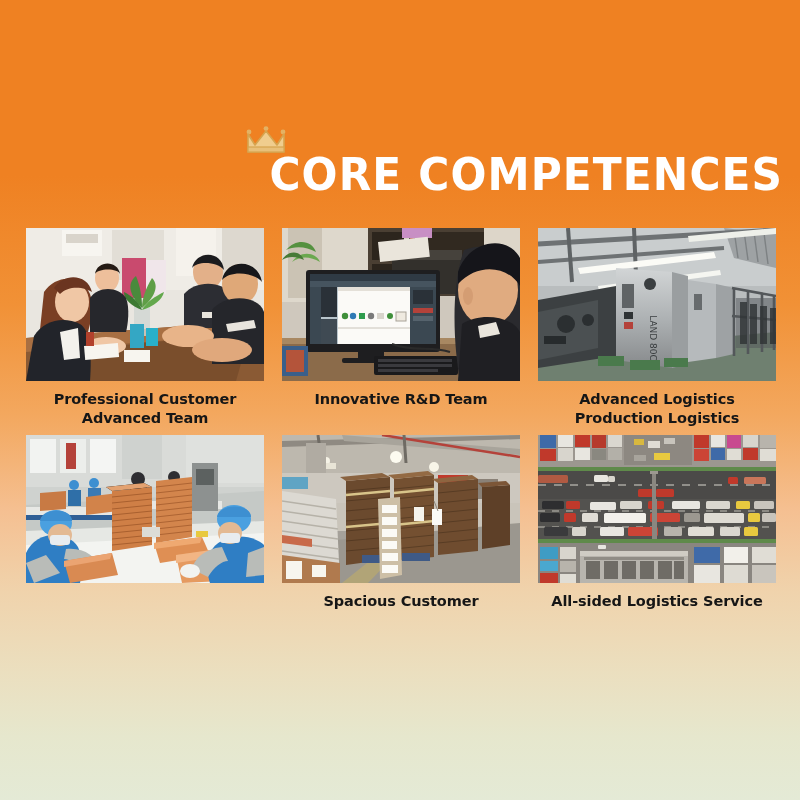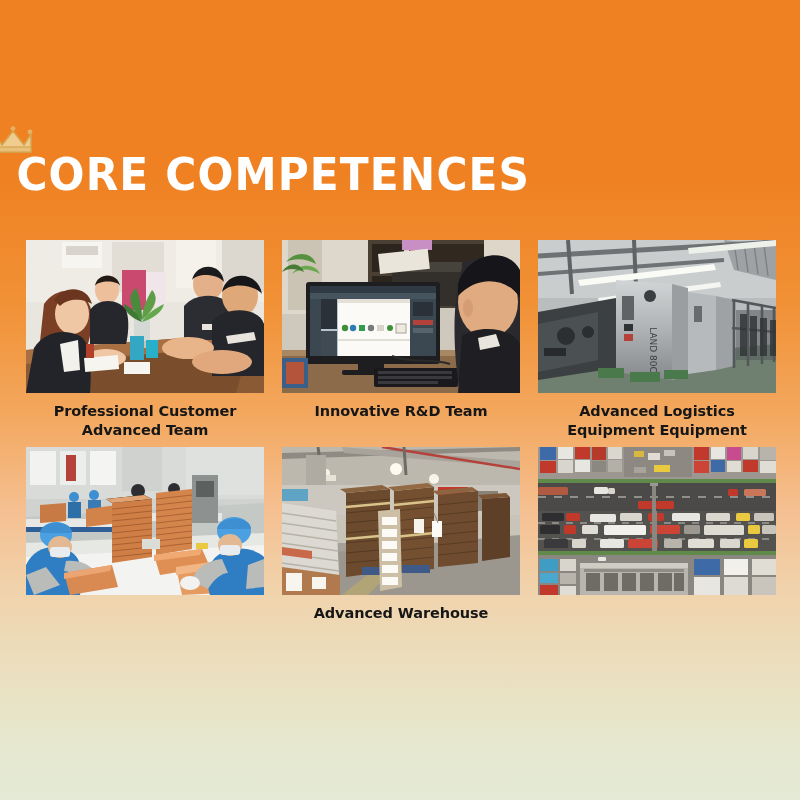--- a/index.html
+++ b/index.html
@@ -18,21 +18,21 @@
        #e4ead6 100%);
     overflow:hidden;
     position:relative;
   }
 
   
   .title-block {
     position:absolute;
     left:0; top:152px;
     width:800px;
-    text-align:left;
+    text-align:right;
   }
   .title-inner { position:relative; display:inline-block; }
   .crown-icon {
     position:absolute;
     left:-9px; top:-26px;
     width:44px; height:30px;
   }
   .page-title {
     font-family:"DejaVu Sans", sans-serif;
     font-weight:bold;
@@ -41,21 +41,21 @@
     color:#ffffff;
     line-height:1;
     white-space:nowrap;
     transform:scaleX(0.94);
     transform-origin:center;
   }
 
   
   .grid {
     position:absolute;
-    left:26px; top:240px;
+    left:26px; top:228px;
     width:750px;
     display:grid;
     grid-template-columns:238px 238px 238px;
     column-gap:18px;
     row-gap:8px;
   }
   .card { width:238px; }
   .thumb {
     width:238px; height:153px;
     overflow:hidden;
@@ -348,21 +348,21 @@
             <rect x="202" y="74" width="7" height="42"></rect>
             <rect x="212" y="76" width="7" height="40"></rect>
             <rect x="222" y="78" width="7" height="38"></rect>
             <rect x="232" y="80" width="6" height="36"></rect>
           </g>
         </g>
       </svg>
     </div>
     <div class="caption">
       <span>Advanced Logistics</span><br>
-      <span>Equipment Equipment</span>
+      <span>Production Logistics</span>
     </div>
   </div>
 
   <div class="card row2">
     <div class="thumb">
       <svg viewBox="0 0 238 148" preserveAspectRatio="none">
         <defs>
             <clipPath id="c4">
               <rect width="238" height="148"></rect>
             </clipPath>
@@ -588,21 +588,21 @@
             <rect x="30" y="130" width="14" height="12" fill="#f7f5ee"></rect>
             <path d="M0 100 L30 104 L30 112 L0 108Z" fill="#c86a4a"></path>
           </g>
 
           <rect x="150" y="74" width="10" height="16" fill="#fbfaf6"></rect>
           <path d="M152 66 L156 76" stroke="#8c8478" stroke-width="1"></path>
         </g>
       </svg>
     </div>
     <div class="caption">
-      <span>Advanced Warehouse</span>
+      <span>Spacious Customer</span>
     </div>
   </div>
 
   <div class="card row2">
     <div class="thumb">
       <svg viewBox="0 0 238 148" preserveAspectRatio="none">
         <defs>
             <clipPath id="c6">
               <rect width="238" height="148"></rect>
             </clipPath>
@@ -725,15 +725,18 @@
             <rect x="186" y="112" width="24" height="16" fill="#f2f0ea"></rect>
             <rect x="186" y="130" width="24" height="18" fill="#dedbd3"></rect>
             <rect x="214" y="112" width="24" height="16" fill="#e0ddd5"></rect>
             <rect x="214" y="130" width="24" height="18" fill="#c9c5bd"></rect>
           </g>
 
           <rect x="60" y="110" width="8" height="4" rx="1" fill="#e8e6e0"></rect>
         </g>
       </svg>
     </div>
+    <div class="caption">
+      <span>All-sided Logistics Service</span>
+    </div>
   </div>
 
 </div>
 
 </body></html>

